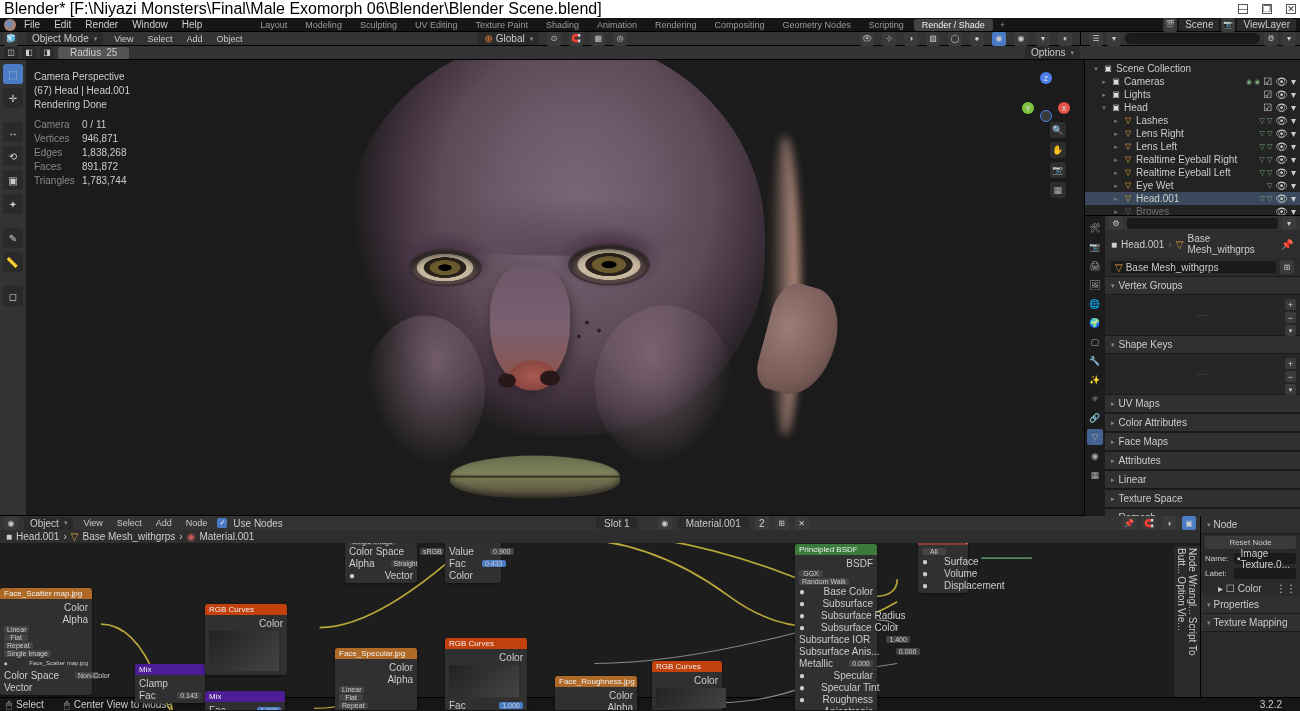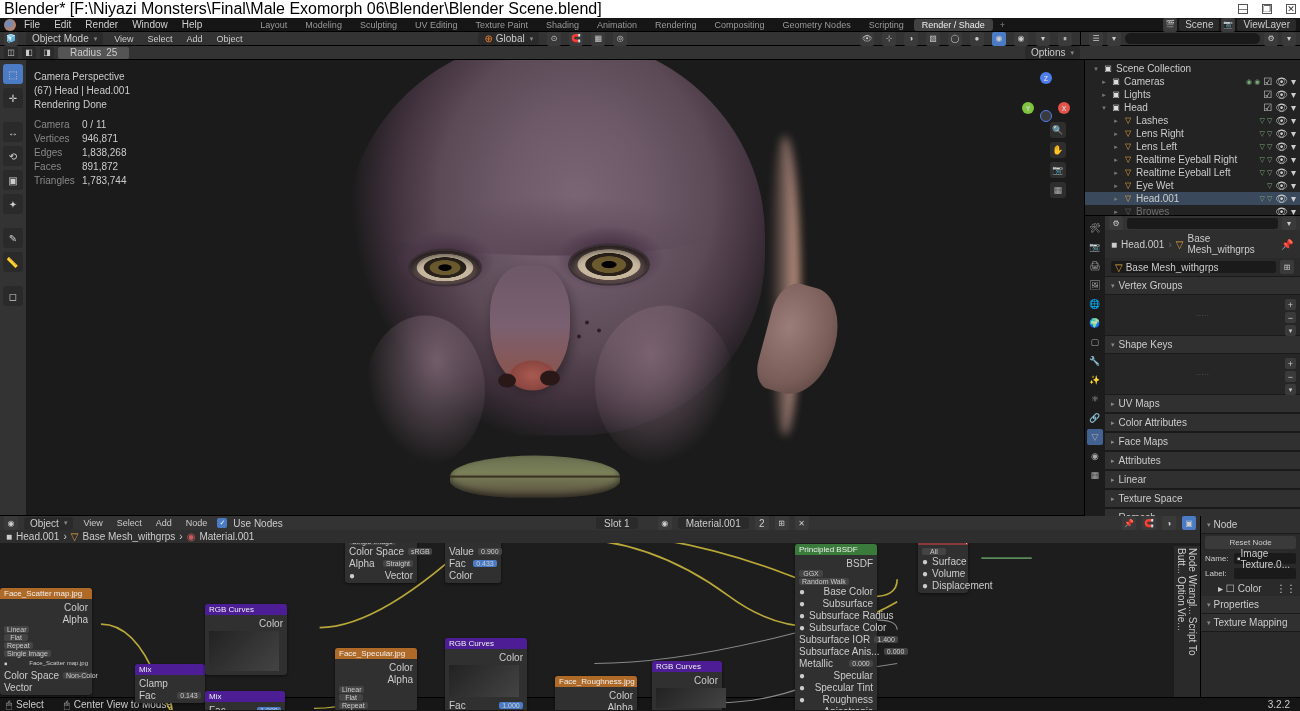--- a/index.html
+++ b/index.html
@@ -77,42 +77,42 @@
 .pcontent .dots{position:absolute;right:4px;top:30px;width:11px;height:11px;background:#3a3a3a;border-radius:2px;font-size:7px;display:flex;align-items:center;justify-content:center}
 .nodearea{display:flex;height:195px;border-top:1px solid #000}
 .ncanvas{flex:1;background:#1d1d1d;position:relative;overflow:hidden}
 .nhdr{height:14px;background:#333;display:flex;align-items:center;padding:0 4px;gap:6px;position:relative;z-index:5}
 .nhdr .mitem{font-size:9px;padding:0 4px}
 .chk{width:10px;height:10px;background:#4a7bc4;border-radius:2px;display:inline-flex;align-items:center;justify-content:center;font-size:7px;color:#fff}
 .bcrumb2{height:13px;background:#2e2e2e;display:flex;align-items:center;padding:0 6px;gap:4px;font-size:9px;position:relative;z-index:5}
 .node{position:absolute;background:#303030;border-radius:3px;font-size:8px;box-shadow:0 1px 3px rgba(0,0,0,0.5);overflow:visible}
 .node .nh{padding:1px 4px;font-size:8px;border-radius:3px 3px 0 0;color:#eee;white-space:nowrap}
 .node .nh.orange{background:#b06a28}
-.node .nh.teal{background:#4c1d95}
+.node .nh.teal{background:#c2410c}
 .node .nh.red{background:#8a3a3a}
 .node .nh.green{background:#3a7a3a}
 .node .nh.olive{background:#4c1d95}
 .node .nb{padding:2px 4px}
-.node .nrow{display:flex;justify-content:space-between;align-items:center;gap:4px;padding:0.5px 0;font-size:7px;color:#bbb;white-space:nowrap}
+.node .nrow{display:flex;justify-content:space-between;align-items:center;gap:16px;padding:0.5px 0;font-size:7px;color:#bbb;white-space:nowrap}
 .node .nval{background:#444;padding:0 3px;border-radius:2px;font-size:7px;min-width:24px;text-align:center}
 .node .nval.on{background:#4a7bc4}
 .node .preview{width:70px;height:40px;background:linear-gradient(135deg,#222,#444);margin:2px 0}
 svg.wires{position:absolute;inset:0;width:100%;height:100%;pointer-events:none;z-index:1}
 .node{z-index:2}
 .side-text{position:absolute;right:0;top:30px;writing-mode:vertical-rl;font-size:8px;color:#888;padding:2px;background:#2a2a2a}
 .nprops{width:100px;background:#2a2a2a;border-left:1px solid #000;display:flex;flex-direction:column}
 .nprop-hdr{padding:3px 6px;font-size:9px;background:#303030;border-bottom:1px solid #1a1a1a;display:flex;align-items:center;gap:3px}
 .nprop-hdr::before{content:"▾";font-size:7px;color:#888}
 .nprop-row{padding:2px 4px;display:flex;align-items:center;gap:3px}
 .nprop-row .lbl{font-size:8px;width:26px;text-align:left}
 .nprop-row .val{flex:1;background:#1a1a1a;border-radius:2px;padding:1px 3px;font-size:8px;height:11px;display:flex;align-items:center}
 .nprop-btn{margin:2px 4px;background:#3a3a3a;border-radius:2px;text-align:center;padding:2px;font-size:8px}
 .status{height:14px;background:#161616;display:flex;align-items:center;padding:0 6px;gap:20px;font-size:9px;color:#aaa;border-top:1px solid #000;position:absolute;bottom:0;left:0;right:0}
 .status .sitem{display:flex;align-items:center;gap:4px}
-.status .ver{margin-left:auto;margin-right:4px}
+.status .ver{margin-left:auto;margin-right:12px}
 .slotdd{background:#2a2a2a;padding:0 8px;border-radius:3px;font-size:9px;height:12px;display:flex;align-items:center}
 .head{position:absolute;width:500px;height:440px;left:85px;top:0}
 .head .skull{position:absolute;width:420px;height:400px;left:40px;top:-50px;background:radial-gradient(ellipse 250px 280px at 55% 40%,#7a6575 0%,#6d5968 30%,#5c4a56 55%,#3d2f3a 75%,transparent 90%);border-radius:50% 50% 45% 45%}
 .head .ear{position:absolute;width:70px;height:110px;right:-30px;top:200px;background:radial-gradient(ellipse at 30% 40%,#9a7d78,#7a5d58 60%,#4a3835);border-radius:40% 60% 70% 30%;transform:rotate(15deg)}
 .head .brow{position:absolute;width:360px;height:60px;left:70px;top:110px;background:radial-gradient(ellipse at 50% 100%,#5a4654,transparent 70%);border-radius:50%}
 .head .eye-l{position:absolute;width:70px;height:34px;left:105px;top:165px;background:radial-gradient(ellipse at 50% 50%,#000 12%,#6b5a2e 15% 30%,#2a221a 32% 42%,#c8b8a0 44% 56%,#5a4a48 58%);border-radius:50%;box-shadow:inset 0 4px 8px rgba(0,0,0,0.7),0 0 0 2px #3a2f35}
 .head .eye-r{position:absolute;width:78px;height:38px;left:265px;top:160px;background:radial-gradient(ellipse at 50% 50%,#000 12%,#6b5a2e 15% 30%,#2a221a 32% 42%,#c8b8a0 44% 56%,#5a4a48 58%);border-radius:50%;box-shadow:inset 0 4px 8px rgba(0,0,0,0.7),0 0 0 2px #3a2f35}
 .head .eyeshadow-l{position:absolute;width:100px;height:60px;left:90px;top:145px;background:radial-gradient(ellipse,#4a3548 30%,transparent 70%);border-radius:50%}
 .head .eyeshadow-r{position:absolute;width:110px;height:65px;left:250px;top:140px;background:radial-gradient(ellipse,#4a3548 30%,transparent 70%);border-radius:50%}
 .head .nose{position:absolute;width:80px;height:120px;left:185px;top:180px;background:linear-gradient(180deg,#6d5868 0%,#7a6070 50%,#8a5550 90%);border-radius:40% 40% 50% 50%;box-shadow:2px 6px 12px rgba(0,0,0,0.4)}

